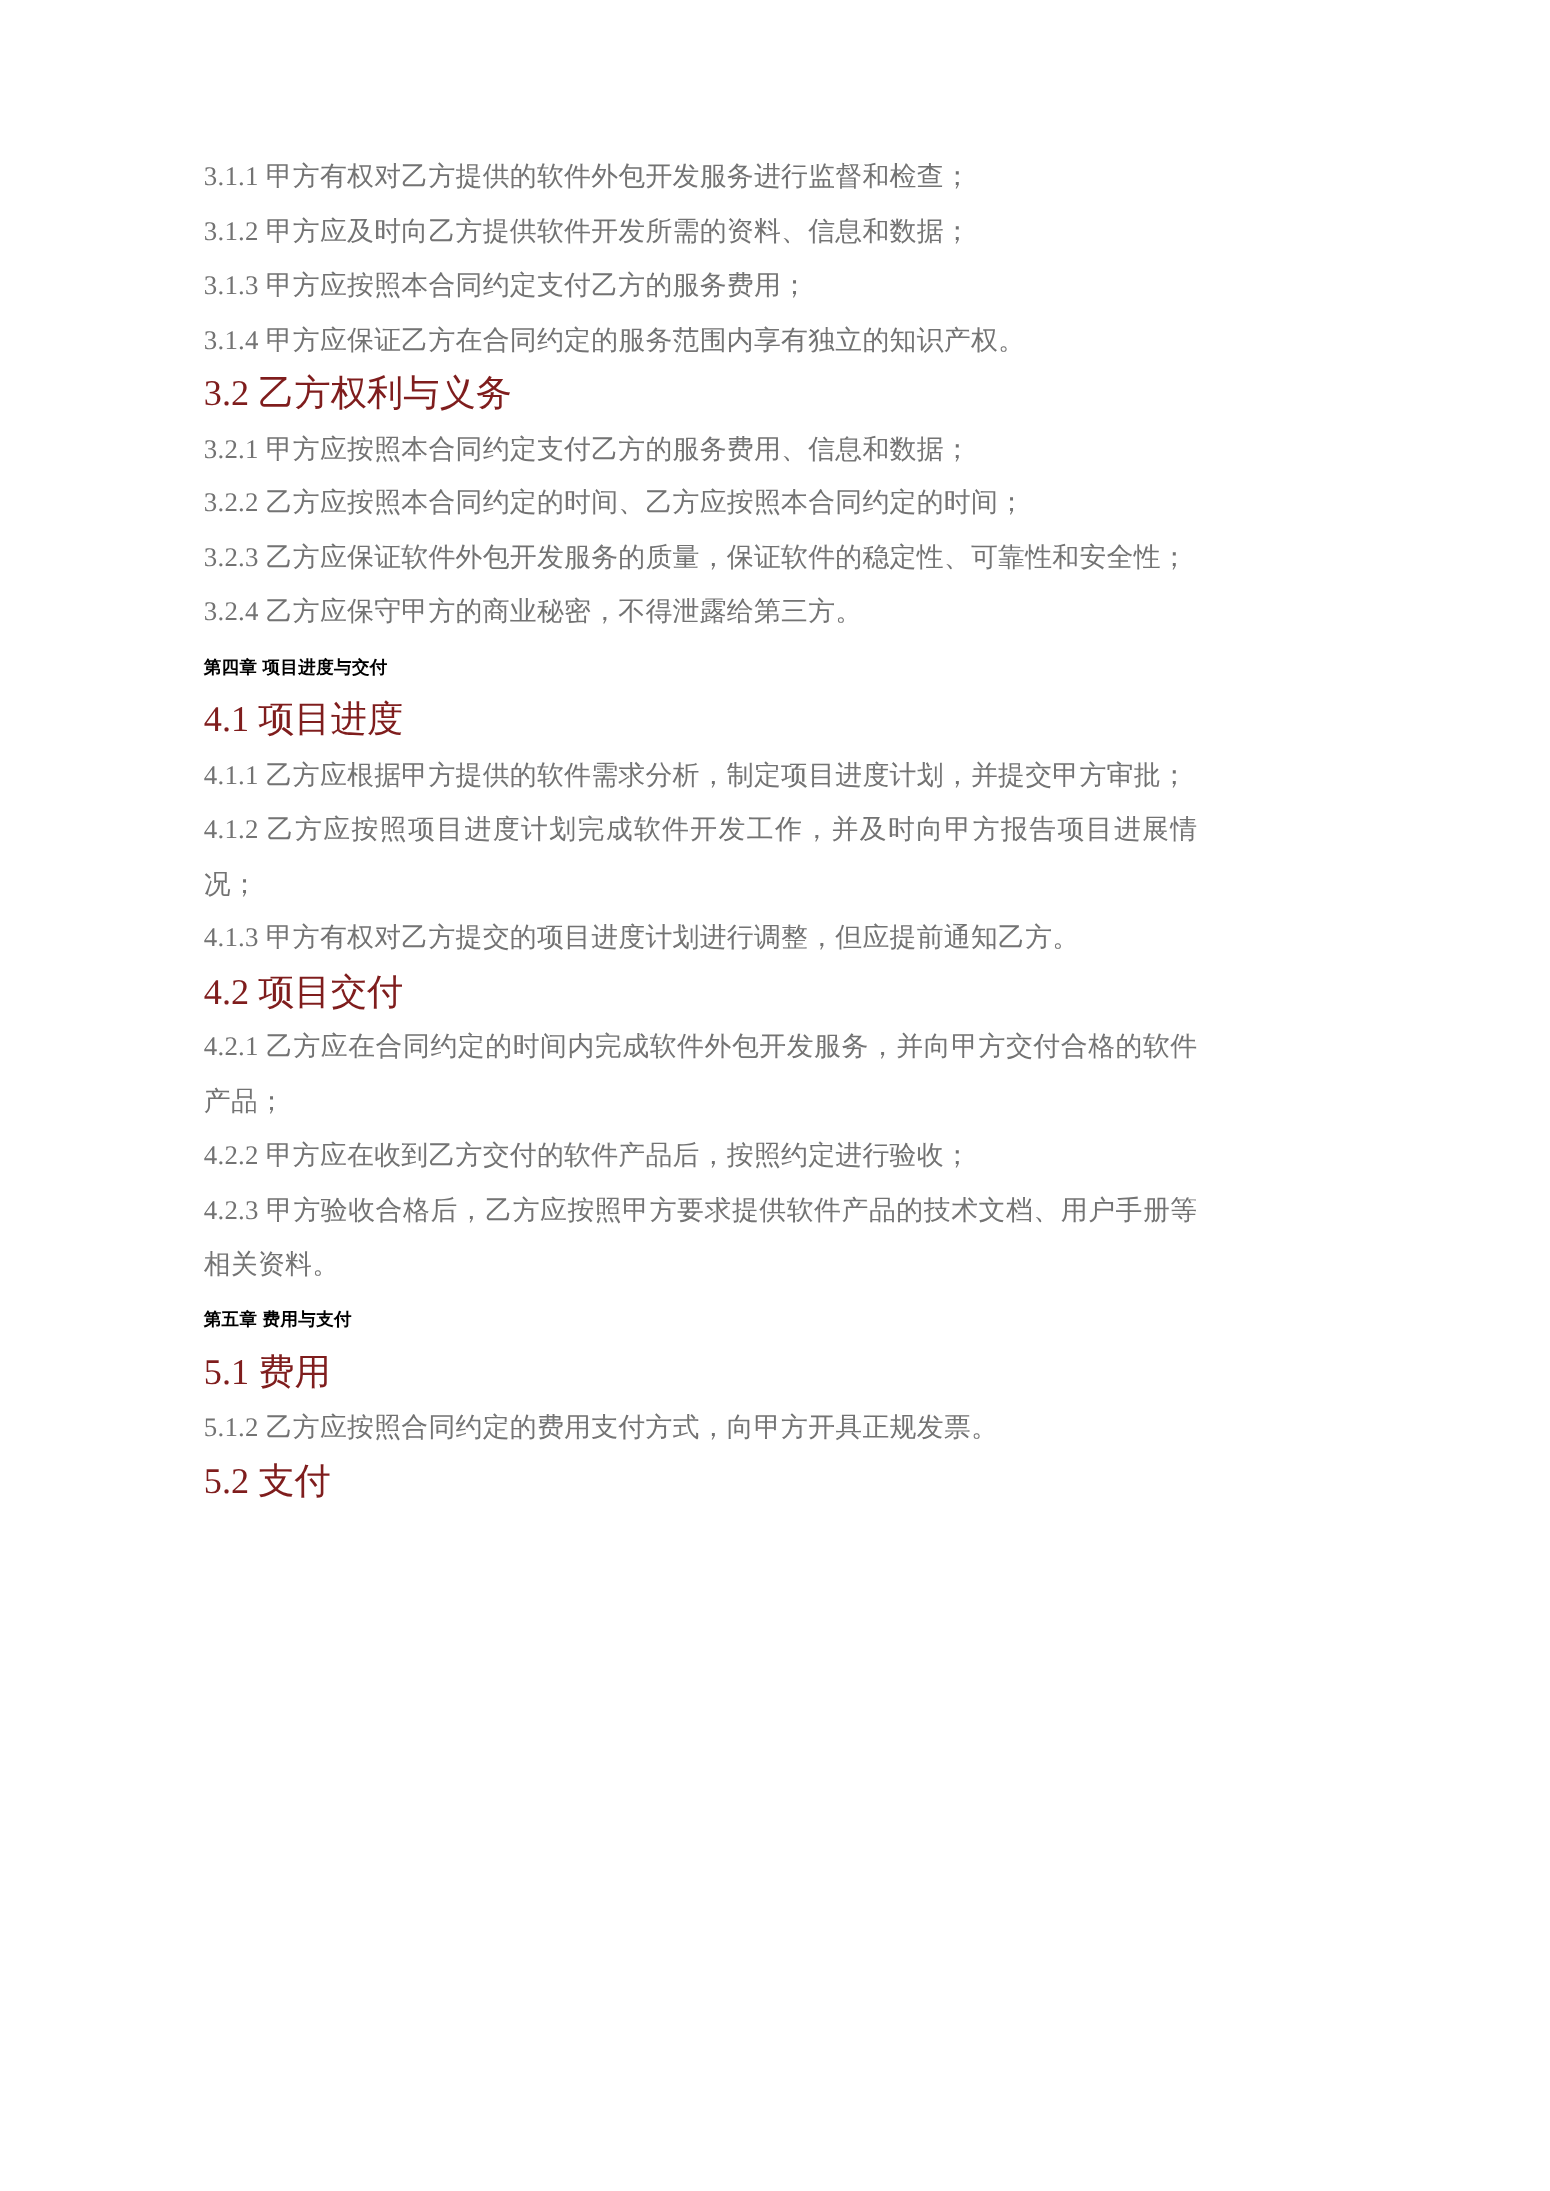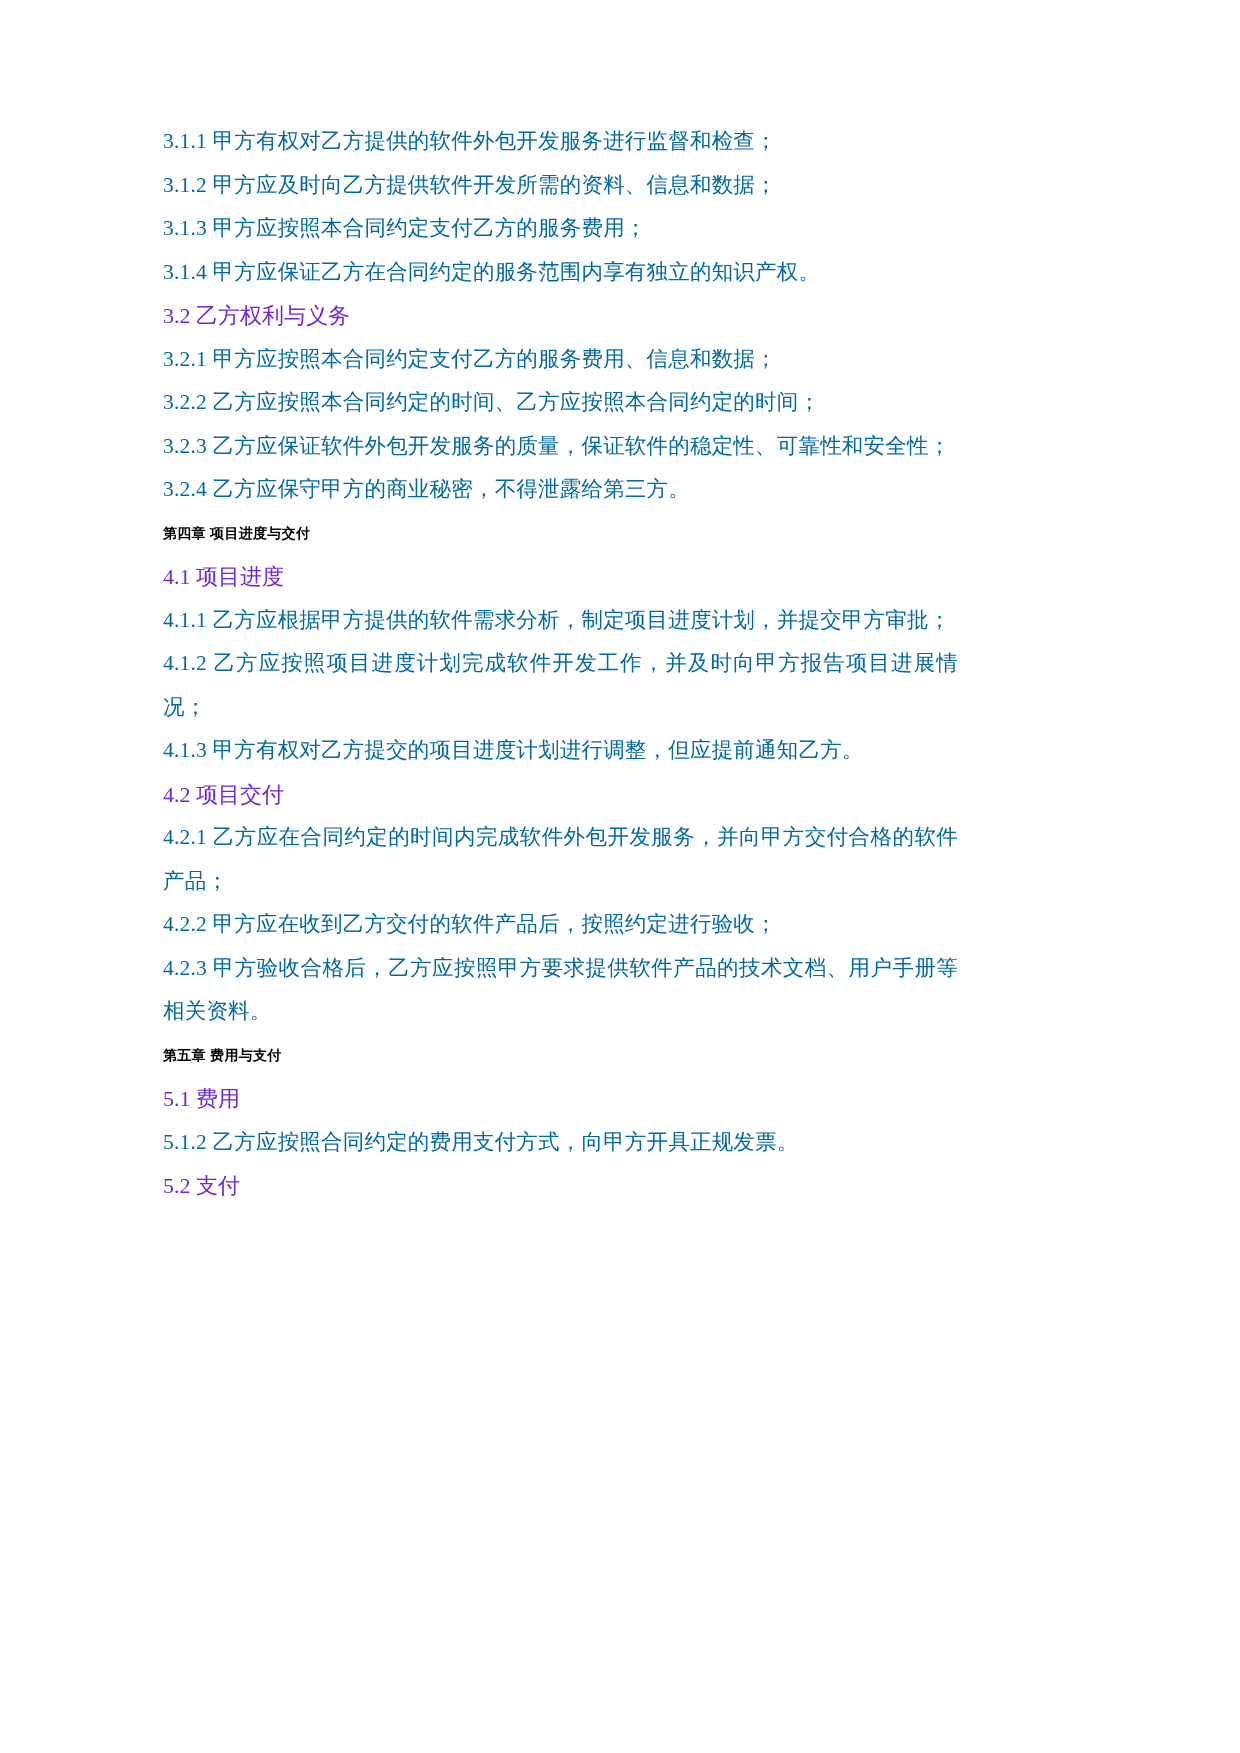--- a/index.html
+++ b/index.html
@@ -28,29 +28,29 @@
   }
   
   .clause {
     font-size: 21.5px;
     line-height: 43.5px;
     text-align: justify;
     text-justify: inter-ideograph;
     margin: 0;
     letter-spacing: 0.2px;
     font-weight: 400;
-    color: #0369a1;
+    color: #737373;
   }
   
   .subheading {
-    font-size: 22px;
+    font-size: 29px;
     line-height: 43.5px;
     margin: 0;
     font-weight: 400;
-    color: #6d28d9;
+    color: #7f1d1d;
   }
   
   .chapter {
     font-family: "Liberation Sans", "DejaVu Sans", sans-serif;
     font-size: 14px;
     line-height: 43.5px;
     margin: 0;
     font-weight: 700;
     color: #000000;
     letter-spacing: 0.3px;

